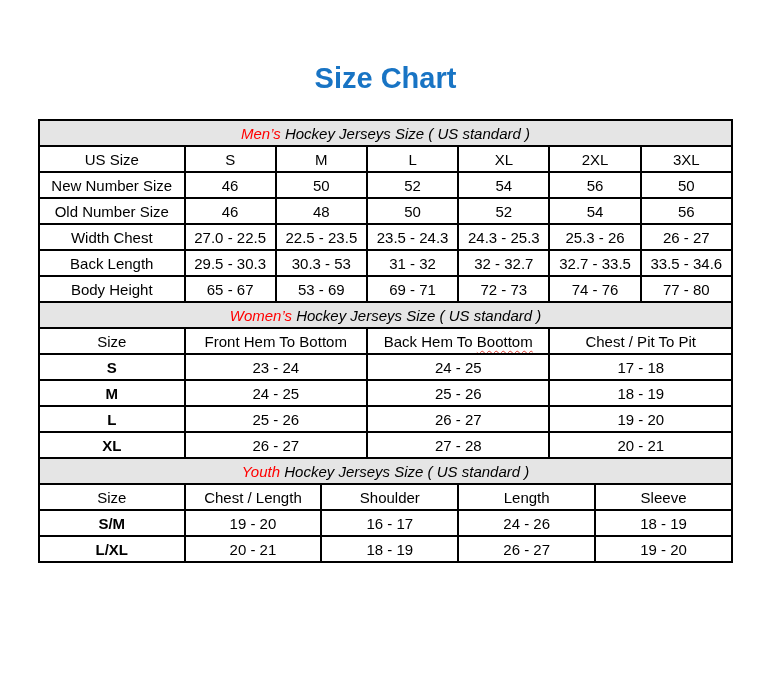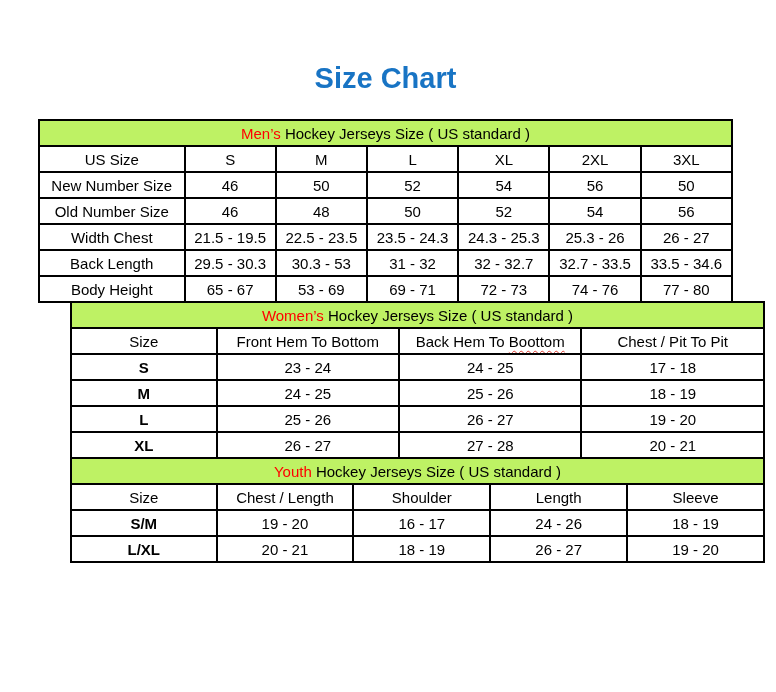--- a/index.html
+++ b/index.html
@@ -28,34 +28,35 @@
     position:absolute;
     top:119px;
     left:38px;
     width:695px;
   }
   table.size-table {
     width:100%;
     border-collapse:collapse;
     table-layout:fixed;
   }
-  table.size-table + table.size-table { margin-top:-2px;margin-left:32px; }
+  table.size-table + table.size-table { margin-top:-2px; }
   table.size-table th, table.size-table td {
     border:2px solid #000000;
     text-align:center;
     vertical-align:middle;
     padding:0 2px;
     overflow:hidden;
     white-space:nowrap;
   }
   td.band {
-    background:#bef264;
+    background:#e5e5e5;
     height:34px;
     font-weight:bold;
     font-size:17px;
+    font-style:italic;
   }
   td.band .accent { color:#FF0000; }
   table.size-table th {
     height:24px;
     font-size:15px;
     font-weight:normal;
   }
   table.size-table td {
     height:24px;
     font-size:15px;
@@ -116,21 +117,21 @@
             <td class="rowlabel">Old Number Size</td>
             <td>46</td>
             <td>48</td>
             <td>50</td>
             <td>52</td>
             <td>54</td>
             <td>56</td>
           </tr>
           <tr>
             <td class="rowlabel">Width Chest</td>
-            <td>21.5 - 19.5</td>
+            <td>27.0 - 22.5</td>
             <td>22.5 - 23.5</td>
             <td>23.5 - 24.3</td>
             <td>24.3 - 25.3</td>
             <td>25.3 - 26</td>
             <td>26 - 27</td>
           </tr>
           <tr>
             <td class="rowlabel">Back Length</td>
             <td>29.5 - 30.3</td>
             <td>30.3 - 53</td>

